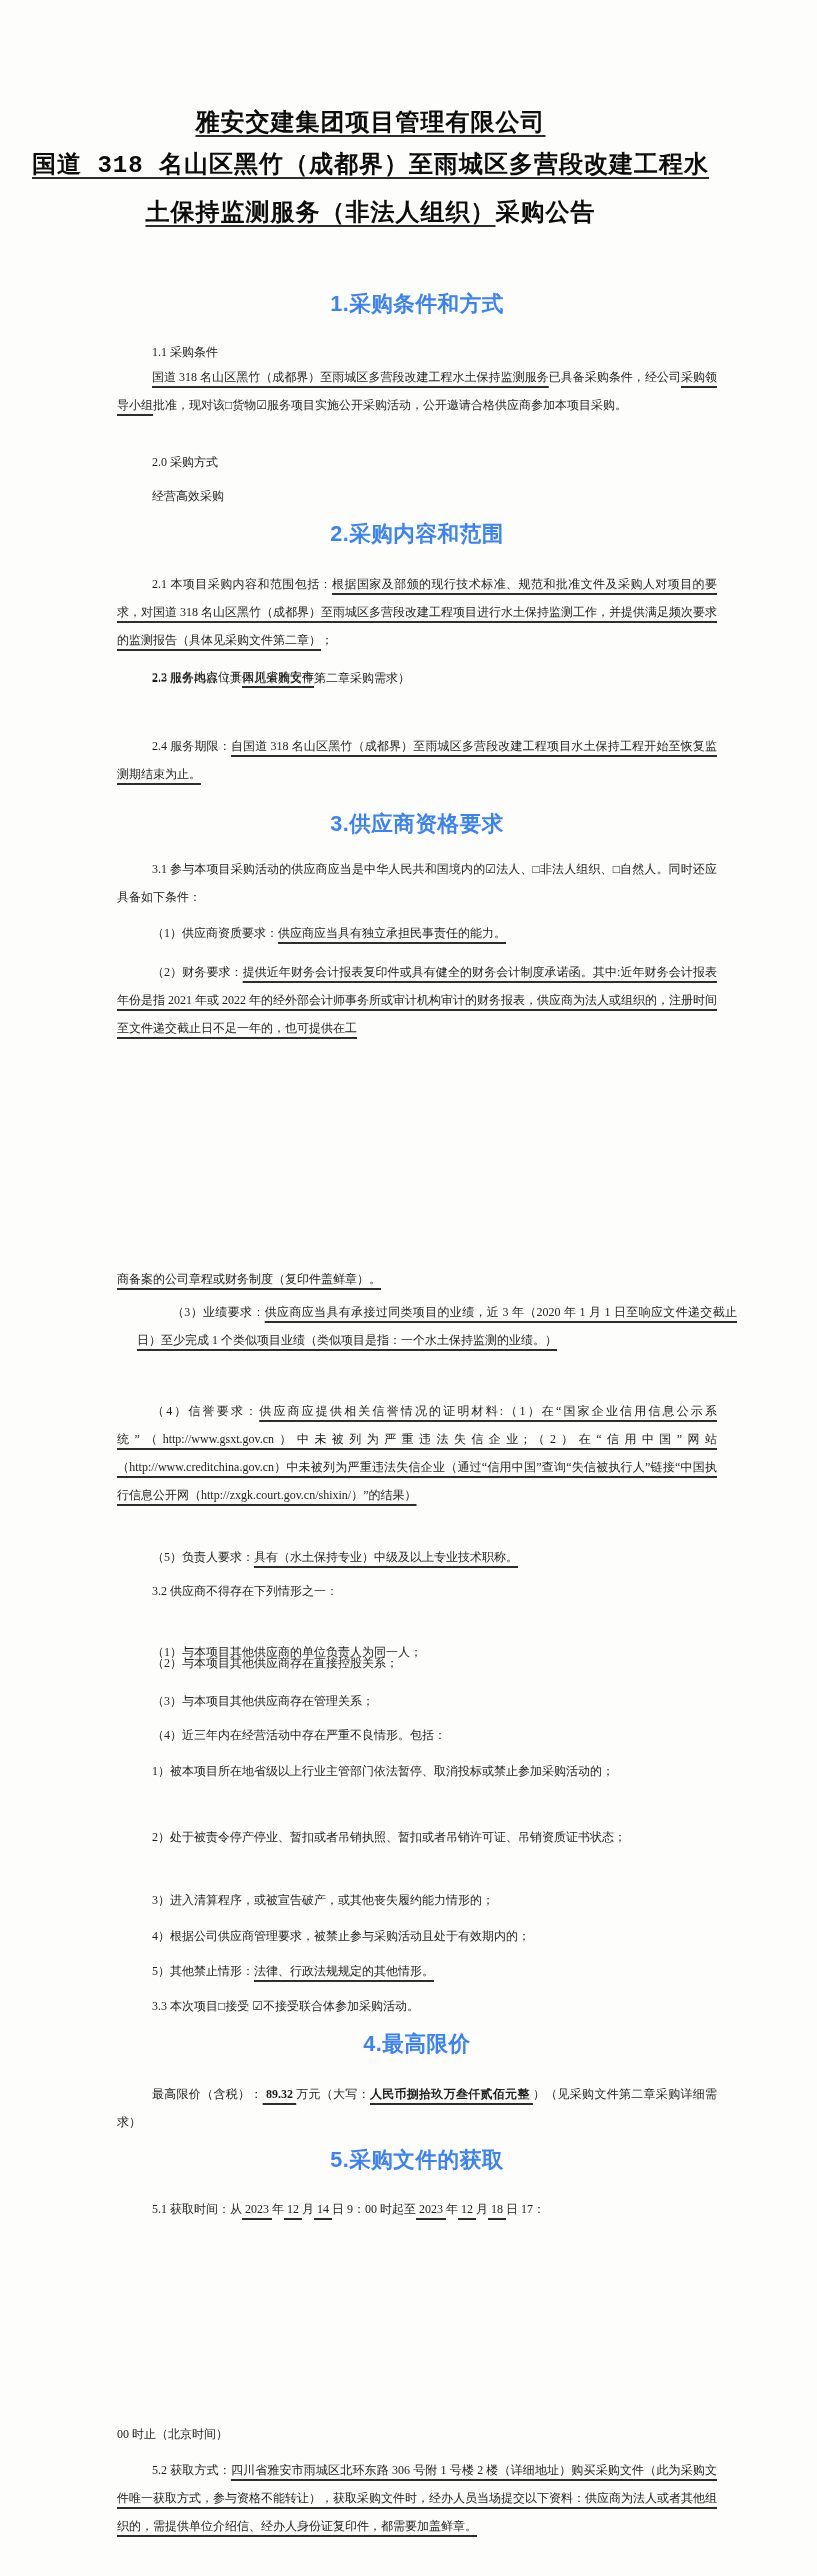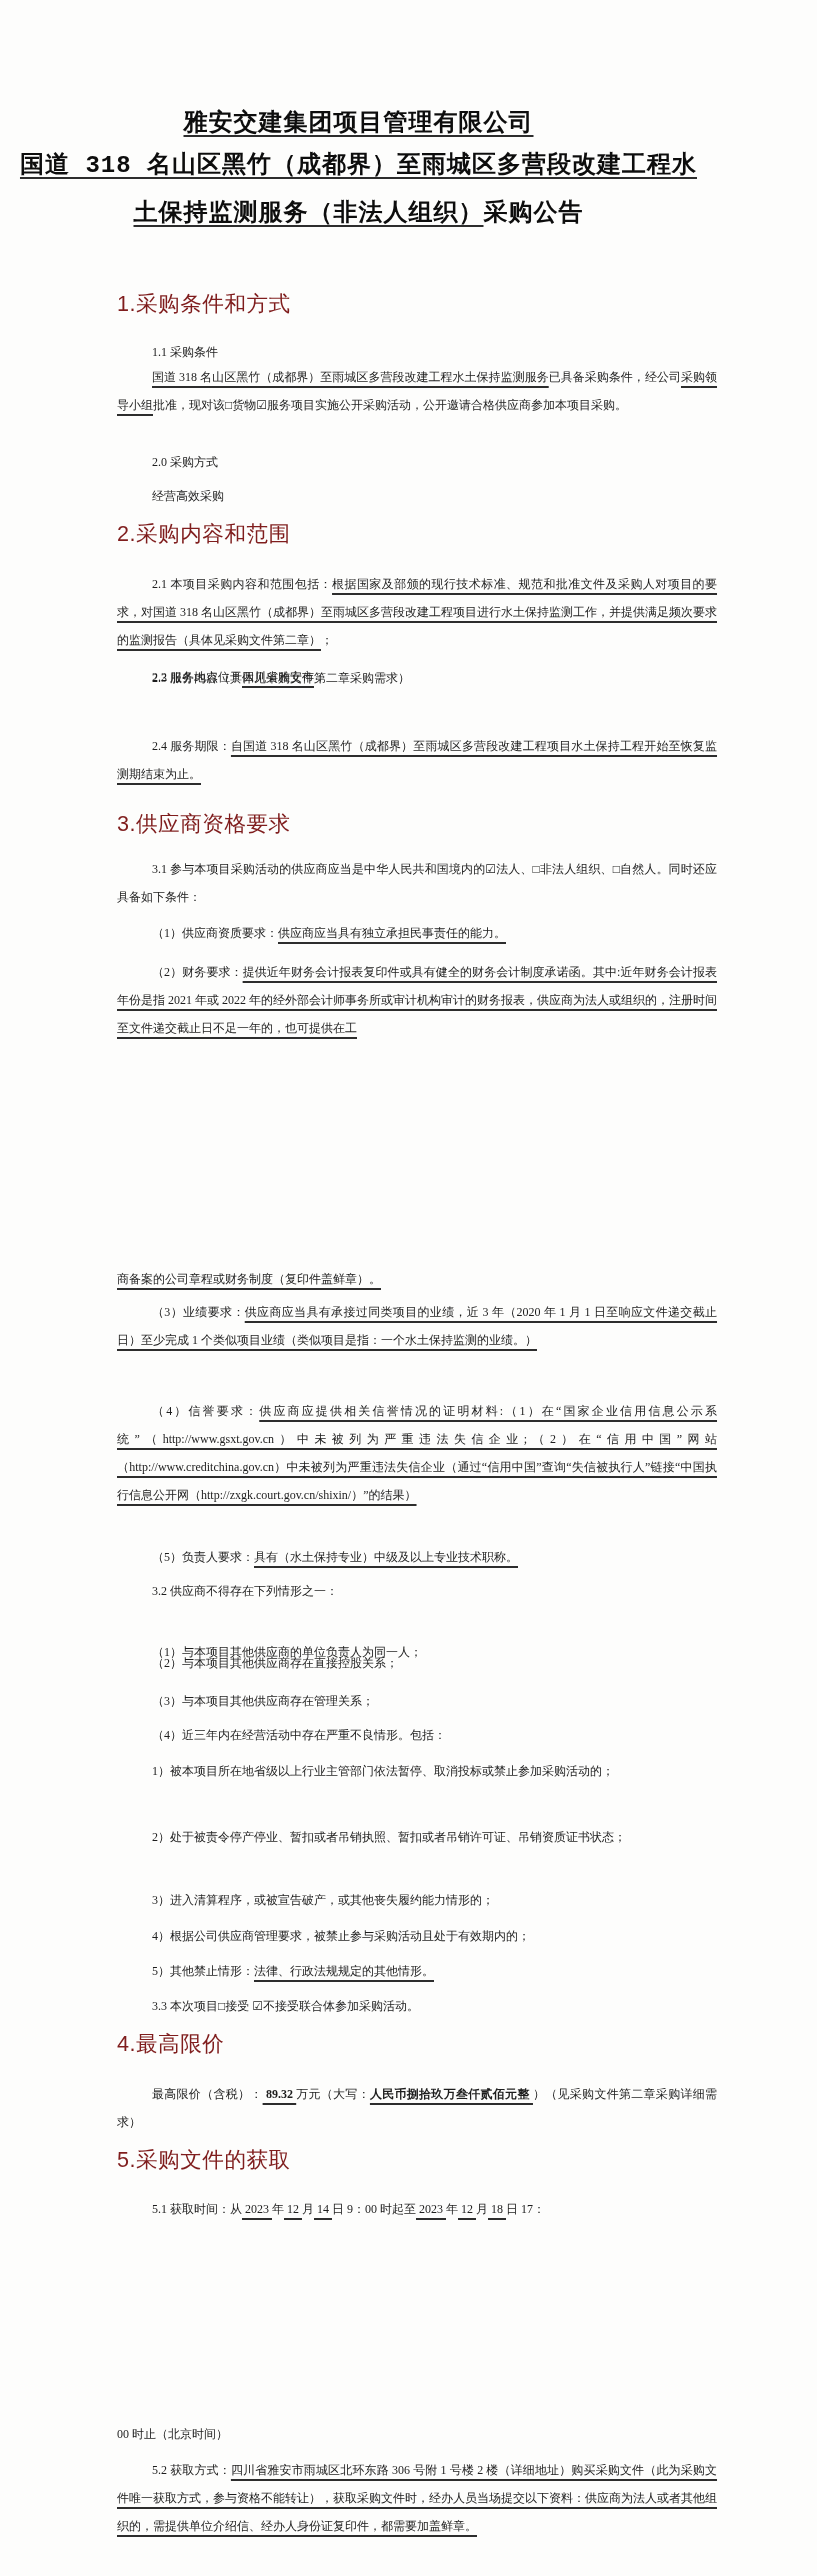--- a/index.html
+++ b/index.html
@@ -4,25 +4,25 @@
 <style>
   html,body{margin:0;padding:0;background:#ffffff;}
   .page{
     position:relative;width:818px;height:3468px;margin:0 auto;
     background:#fefefdf5;background-color:#fdfdfc;
     font-family:"Liberation Serif","DejaVu Serif",serif;color:#1d1d1d;overflow:hidden;
   }
   .blk{position:absolute;left:117px;width:600px;font-size:12px;line-height:28px;text-align:justify;}
   .blk.ind{text-indent:35px;}
   .blk.h{
-    font-family:"Liberation Sans","DejaVu Sans",sans-serif;font-weight:normal;
-    font-size:21.6px;line-height:27px;color:#7f1d1d;text-align:left;letter-spacing:0.5px;
+    font-family:"Liberation Sans","DejaVu Sans",sans-serif;font-weight:bold;
+    font-size:21.6px;line-height:27px;color:#3b82f6;text-align:center;letter-spacing:0.5px;
   }
   .blk.title{
-    left:4px;width:709px;text-align:center;
+    left:16px;width:709px;text-align:center;
     font-family:"Liberation Sans","DejaVu Sans",sans-serif;font-weight:bold;
     font-size:24px;line-height:31px;color:#0d0d0d;letter-spacing:1px;
   }
   .u{text-decoration:underline;text-decoration-thickness:1.5px;text-underline-offset:4.6px;text-decoration-color:#2d2d2d;}
   .b{font-weight:bold;}
 </style>
 </head>
 <body>
 
 <div class="page">
@@ -38,21 +38,21 @@
       <div class="blk h" style="top: 520px;">2.采购内容和范围</div>
       <div class="blk ind" style="top: 570px;"><span class="">2.1 本项目采购内容和范围包括：</span><span class="u ">根据国家及部颁的现行技术标准、规范和批准文件及采购人对项目的要求，对国道 318 名山区黑竹（成都界）至雨城区多营段改建工程项目进行水土保持监测工作，并提供满足频次要求的监测报告（具体见采购文件第二章）</span><span class="">；</span></div>
       <div class="blk ind" style="top: 663px;"><span class="">2.2 服务地点位于</span><span class="u ">四川省雅安市</span><span class="">；</span></div>
       <div class="blk ind" style="top: 664px;"><span class="">2.3 服务内容（具体见采购文件第二章采购需求）</span></div>
       <div class="blk ind" style="top: 732px;"><span class="">2.4 服务期限：</span><span class="u ">自国道 318 名山区黑竹（成都界）至雨城区多营段改建工程项目水土保持工程开始至恢复监测期结束为止。</span></div>
       <div class="blk h" style="top: 810px;">3.供应商资格要求</div>
       <div class="blk ind" style="top: 855px;"><span class="">3.1 参与本项目采购活动的供应商应当是中华人民共和国境内的☑法人、□非法人组织、□自然人。同时还应具备如下条件：</span></div>
       <div class="blk ind" style="top: 919px;"><span class="">（1）供应商资质要求：</span><span class="u ">供应商应当具有独立承担民事责任的能力。</span></div>
       <div class="blk ind" style="top: 958px;"><span class="">（2）财务要求：</span><span class="u ">提供近年财务会计报表复印件或具有健全的财务会计制度承诺函。其中:近年财务会计报表年份是指 2021 年或 2022 年的经外部会计师事务所或审计机构审计的财务报表，供应商为法人或组织的，注册时间至文件递交截止日不足一年的，也可提供在工</span></div>
       <div class="blk" style="top: 1265px;"><span class="u ">商备案的公司章程或财务制度（复印件盖鲜章）。</span></div>
-      <div class="blk ind" style="top: 1298px;"><span class="">（3）业绩要求：</span><span class="u ">供应商应当具有承接过同类项目的业绩，近 3 年（2020 年 1 月 1 日至响应文件递交截止日）至少完成 1 个类似项目业绩（类似项目是指：一个水土保持监测的业绩。）</span></div>
+      <div class="blk ind" style="top: 1298px; margin-left: 20px;"><span class="">（3）业绩要求：</span><span class="u ">供应商应当具有承接过同类项目的业绩，近 3 年（2020 年 1 月 1 日至响应文件递交截止日）至少完成 1 个类似项目业绩（类似项目是指：一个水土保持监测的业绩。）</span></div>
       <div class="blk ind" style="top: 1397px;"><span class="">（4）信誉要求：</span><span class="u ">供应商应提供相关信誉情况的证明材料:（1）在“国家企业信用信息公示系统”（http://www.gsxt.gov.cn）中未被列为严重违法失信企业;（2）在“信用中国”网站（http://www.creditchina.gov.cn）中未被列为严重违法失信企业（通过“信用中国”查询“失信被执行人”链接“中国执行信息公开网（http://zxgk.court.gov.cn/shixin/）”的结果）</span></div>
       <div class="blk ind" style="top: 1543px;"><span class="">（5）负责人要求：</span><span class="u ">具有（水土保持专业）中级及以上专业技术职称。</span></div>
       <div class="blk ind" style="top: 1577px;"><span class="">3.2 供应商不得存在下列情形之一：</span></div>
       <div class="blk ind" style="top: 1615px; margin-top: 23px;"><span class="">（1）与本项目其他供应商的单位负责人为同一人；</span></div>
       <div class="blk ind" style="top: 1649px;"><span class="">（2）与本项目其他供应商存在直接控股关系；</span></div>
       <div class="blk ind" style="top: 1687px;"><span class="">（3）与本项目其他供应商存在管理关系；</span></div>
       <div class="blk ind" style="top: 1721px;"><span class="">（4）近三年内在经营活动中存在严重不良情形。包括：</span></div>
       <div class="blk ind" style="top: 1757px;"><span class="">1）被本项目所在地省级以上行业主管部门依法暂停、取消投标或禁止参加采购活动的；</span></div>
       <div class="blk ind" style="top: 1823px;"><span class="">2）处于被责令停产停业、暂扣或者吊销执照、暂扣或者吊销许可证、吊销资质证书状态；</span></div>
       <div class="blk ind" style="top: 1886px;"><span class="">3）进入清算程序，或被宣告破产，或其他丧失履约能力情形的；</span></div>

